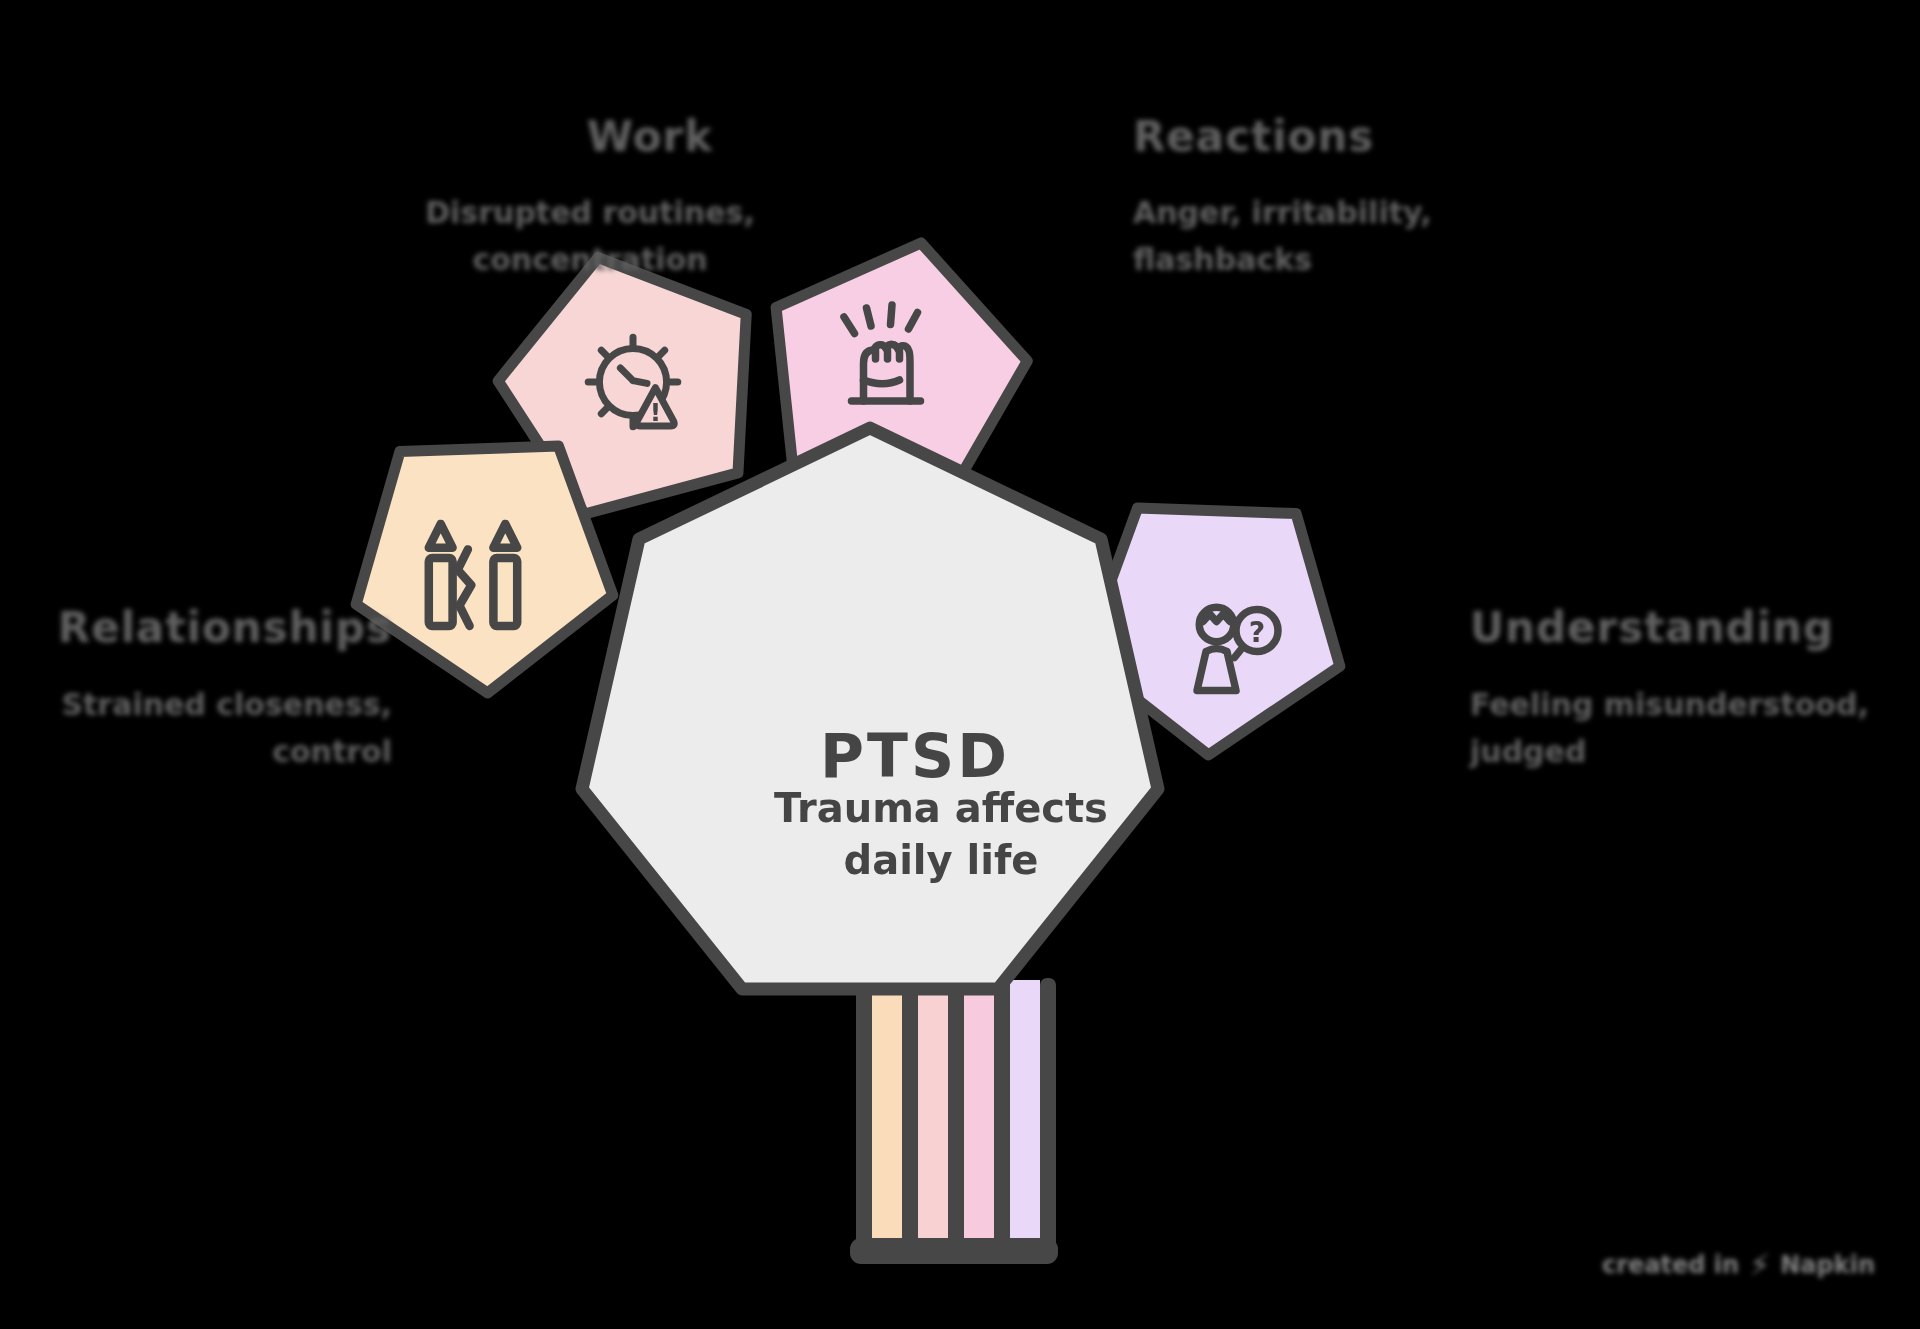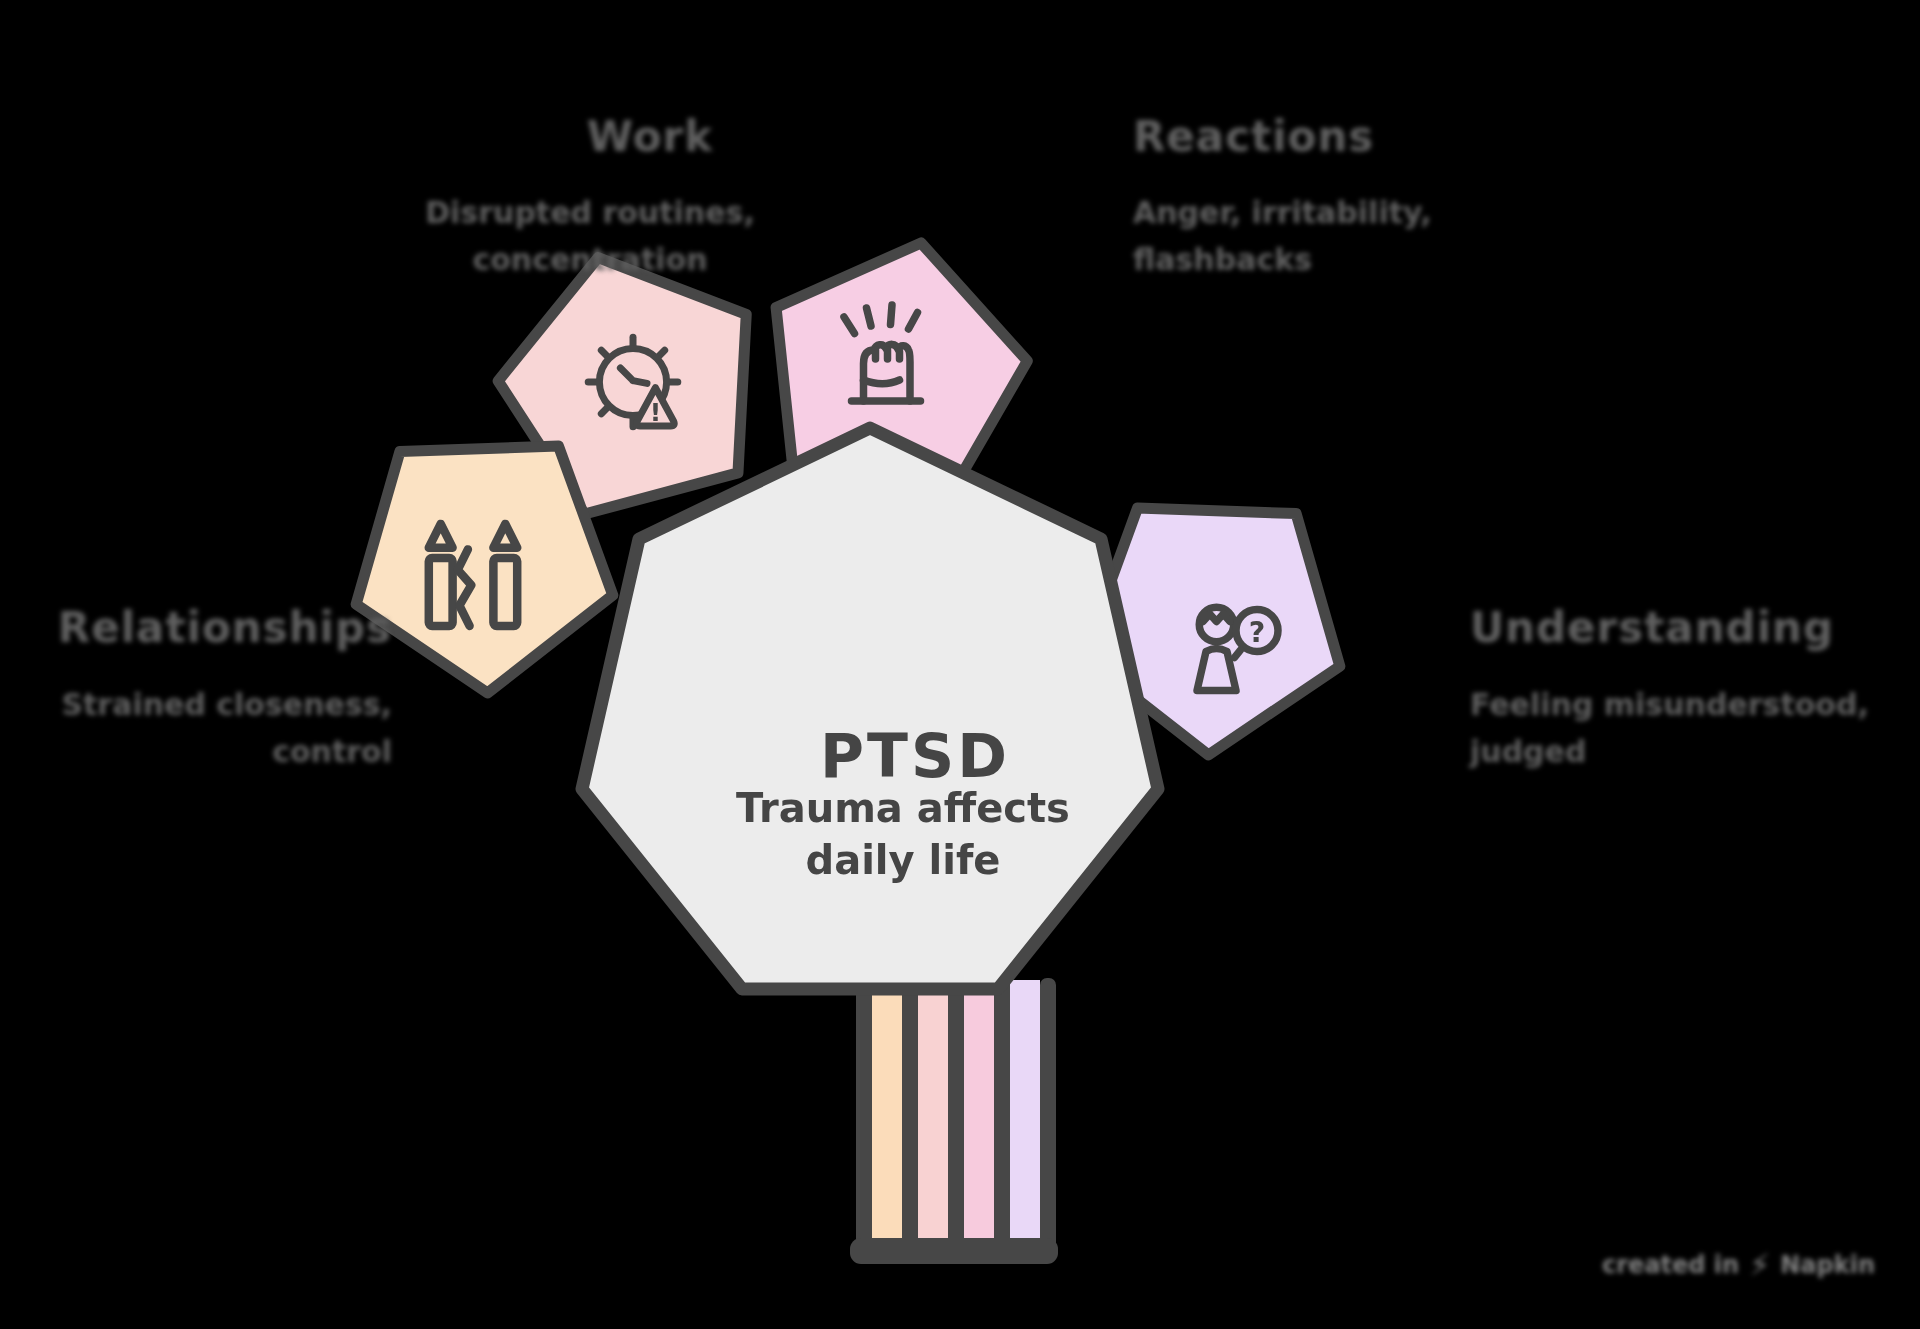--- a/index.html
+++ b/index.html
@@ -22,21 +22,21 @@
   .t-center { text-align:center; }
   .t-right  { text-align:right; }
   .t-left   { text-align:left; }
 
   .center-heading {
     position:absolute; left:715px; top:721px; width:400px;
     text-align:center; font-size:60px; font-weight:bold;
     letter-spacing:3px; color:#454545;
   }
   .center-sub {
-    position:absolute; left:723px; top:782px; width:360px;
+    position:absolute; left:761px; top:782px; width:360px;
     text-align:center; font-size:40px; font-weight:bold;
     line-height:1.3; color:#454545;
   }
 
   .watermark {
     position:absolute; right:45px; top:1250px;
     display:flex; align-items:center; gap:10px;
     color:#828282; font-size:24px; font-weight:bold;
     filter:blur(2.4px);
   }

